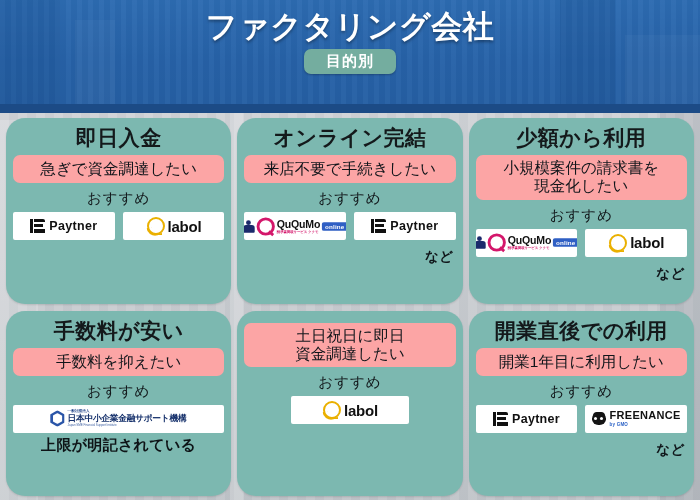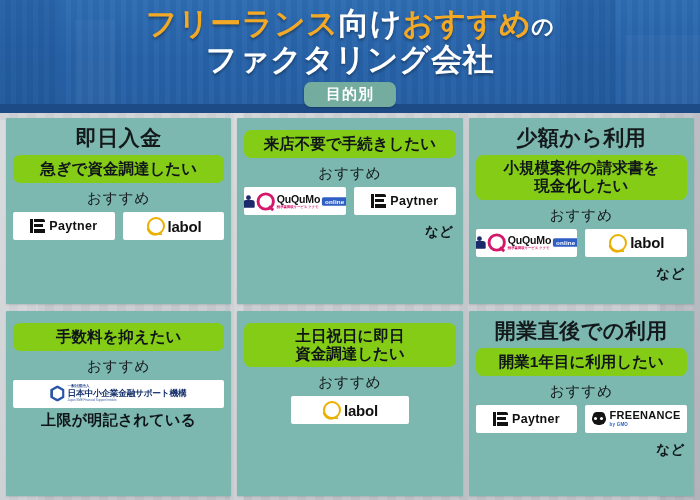--- a/index.html
+++ b/index.html
@@ -60,32 +60,32 @@
     box-shadow:0 1px 2px rgba(0,0,0,.25);
   }
 
   
   .grid{
     position:absolute;left:0;top:113px;width:700px;height:387px;
     display:grid;grid-template-columns:1fr 1fr 1fr;grid-template-rows:1fr 1fr;
     gap:7px 6px;padding:5px 6px 4px 6px;box-sizing:border-box;
   }
   .card{
-    background:#7cb8b0;border-radius:1px;
+    background:#7cb8b0;border-radius:19px;
     display:flex;flex-direction:column;align-items:center;
     padding:6px 7px 6px 7px;box-sizing:border-box;position:relative;
     box-shadow:0 1px 2px rgba(0,0,0,.12);
   }
   .card-title{
     color:#14191b;font-weight:bold;font-size:21px;letter-spacing:.5px;
     line-height:1.1;margin-top:2px;white-space:nowrap;
   }
   .card-need{
-    background:#84cc16;border-radius:7px;color:#10151a;
-    font-weight:bold;font-size:15.5px;line-height:1.18;
+    background:#fca5a5;border-radius:7px;color:#10151a;
+    font-weight:normal;font-size:15.5px;line-height:1.18;
     padding:5px 7px;margin-top:6px;text-align:center;
     width:100%;box-sizing:border-box;white-space:pre-line;
   }
   .card-need.two{font-size:15.5px;padding:4px 7px;}
   .osusume{
     color:#12181b;font-size:14.5px;margin-top:6px;letter-spacing:1px;
   }
   .logos{
     display:flex;gap:8px;margin-top:4px;justify-content:center;width:100%;
   }
@@ -183,21 +183,20 @@
 
   <div class="header">
     <div class="header-photo"></div>
     <div class="hdr-bld dk" style="left:0;top:0;width:60px;height:113px;"></div>
     <div class="hdr-bld" style="left:75px;top:20px;width:40px;height:93px;"></div>
     <div class="hdr-bld dk" style="left:560px;top:0;width:55px;height:113px;"></div>
     <div class="hdr-bld" style="left:625px;top:35px;width:75px;height:78px;"></div>
     <div class="header-tint"></div>
 
     <div class="title-wrap">
-      <div class="title-line title-line1"><span class="t-orange">フリーランス</span><span class="t-white">向け</span><span class="t-orange">おすすめ</span><span class="t-white t-small">の</span></div>
       <div class="title-line title-line2 t-white">ファクタリング会社</div>
       <div class="badge-purpose">目的別</div>
     </div>
     <div class="header-strip"></div>
   </div>
 
   <div class="grid">
 
     <div class="card">
       <div class="card-title">即日入金</div>
@@ -217,20 +216,21 @@
           <span class="labol-mark">
               <span class="ring"></span>
               <span class="tail"></span>
             </span>
           <span class="labol-text">labol</span>
         </div>
       </div>
     </div>
 
     <div class="card">
+      <div class="card-title">オンライン完結</div>
       <div class="card-need">来店不要で手続きしたい</div>
       <div class="osusume">おすすめ</div>
       <div class="logos">
         <div class="logo">
           <span class="ququmo">
             <span class="qq-person">
                 <span class="head"></span>
                 <span class="body"></span>
               </span>
             <span class="qq-q"></span>
@@ -279,20 +279,21 @@
               <span class="ring"></span>
               <span class="tail"></span>
             </span>
           <span class="labol-text">labol</span>
         </div>
       </div>
       <div class="nado">など</div>
     </div>
 
     <div class="card">
+      <div class="card-title">手数料が安い</div>
       <div class="card-need">手数料を抑えたい</div>
       <div class="osusume">おすすめ</div>
       <div class="logos">
         <div class="logo">
           <span class="org">
             <span class="org-hex"></span>
             <span class="org-col">
               <span class="org-tiny">一般社団法人</span>
               <span class="org-main">日本中小企業金融サポート機構</span>
               <span class="org-en">Japan SME Financial Support Institute</span>

